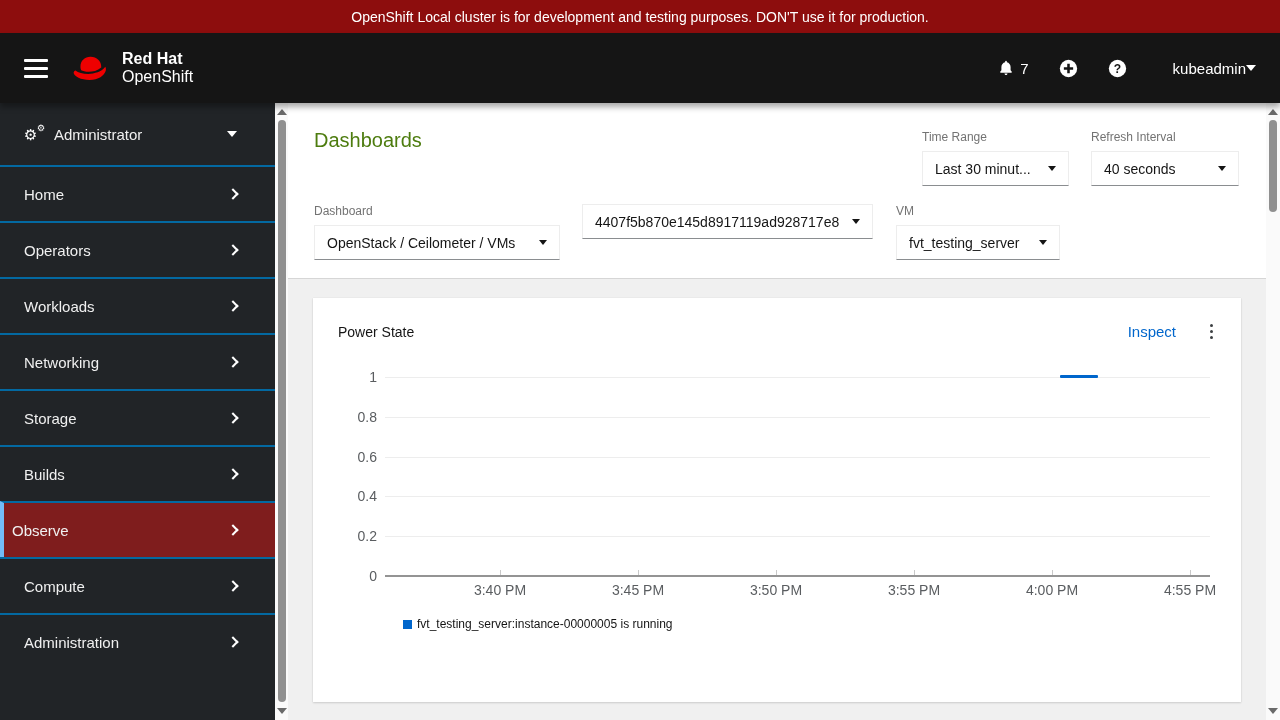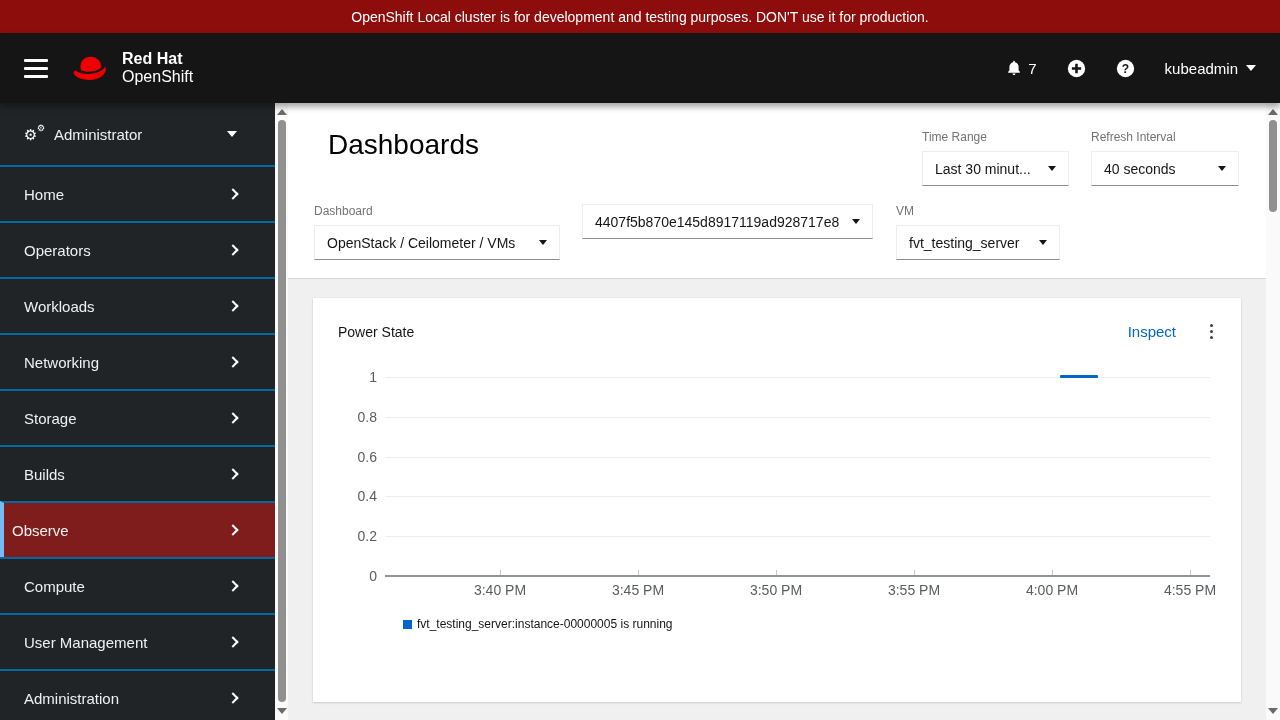--- a/index.html
+++ b/index.html
@@ -30,21 +30,21 @@
     box-shadow: 0 4px 6px rgba(0,0,0,.35);
   }
   .hamburger { background: none; border: none; cursor: pointer; margin-right: 22px; padding: 4px 0; }
   .hamburger .bar { display: block; width: 24px; height: 3px; background: #fff; margin: 5px 0; border-radius: 1px; }
   .brand { display: flex; align-items: center; gap: 8px; }
   .brand-text { color: #fff; line-height: 1.1; font-size: 16px; }
   .brand-text .b1 { font-weight: 700; display: block; }
   .brand-text .b2 { display: block; }
   .masthead-right { margin-left: auto; display: flex; align-items: center; gap: 30px; }
   .m-btn { display: flex; align-items: center; gap: 6px; color: #fff; font-size: 15px; cursor: pointer; background: none; border: none; }
-  .user { display: flex; align-items: center; gap: 8px; color: #fff; font-size: 15px; cursor: pointer; }
+  .user { display: flex; align-items: center; color: #fff; font-size: 15px; cursor: pointer; margin-left: 16px; }
   .caret { width: 0; height: 0; border-left: 5px solid transparent; border-right: 5px solid transparent; border-top: 6px solid #fff; display: inline-block; }
   .caret.dark { border-top-color: #151515; border-left-width: 4.5px; border-right-width: 4.5px; border-top-width: 5.5px; }
 
   
   .app { display: flex; height: 617px; }
 
   
   .sidebar { width: 275px; background: #212427; color: #f0f0f0; flex: none; overflow: hidden; }
   .perspective {
     height: 62px; display: flex; align-items: center; gap: 10px;
@@ -68,21 +68,21 @@
   .scroll-arrow { position: absolute; left: 50%; transform: translateX(-50%); width: 0; height: 0; }
   .scroll-arrow.up { top: 6px; border-left: 5px solid transparent; border-right: 5px solid transparent; border-bottom: 6px solid #6a6a6a; }
   .scroll-arrow.down { bottom: 6px; border-left: 5px solid transparent; border-right: 5px solid transparent; border-top: 6px solid #6a6a6a; }
   .scroll-thumb { position: absolute; left: 50%; transform: translateX(-50%); width: 8px; background: #909090; border-radius: 4px; }
   .sb-scroll .scroll-thumb { top: 17px; bottom: 18px; }
   .pg-scroll .scroll-thumb { top: 17px; height: 92px; }
 
   
   .main { flex: 1; display: flex; flex-direction: column; background: #fff; overflow: hidden; }
   .page-head { position: relative; height: 175px; background: #fff; flex: none; }
-  .page-title { position: absolute; left: 40px; top: 26px; font-size: 28px; font-weight: 400; color: #000000; }
+  .page-title { position: absolute; left: 26px; top: 26px; font-size: 20px; font-weight: 400; color: #4d7c0f; }
   .fgroup { position: absolute; }
   .fgroup label { display: block; font-size: 12px; font-weight: 400; color: #737373; margin-bottom: 7px; }
   .select {
     height: 35px; background: #fff; border: 1px solid #ededed; border-bottom: 1px solid #8a8d90;
     display: flex; align-items: center; justify-content: space-between;
     padding: 0 12px; font-size: 14px; color: #151515; cursor: pointer; white-space: nowrap; overflow: hidden;
   }
   .select span.val { overflow: hidden; text-overflow: ellipsis; }
 
   .content { flex: 1; background: #f0f0f0; border-top: 1px solid #d6d6d6; position: relative; }
@@ -193,24 +193,20 @@
     </div>
     <div class="nav-item active">
       <span>Observe</span>
         <span class="chev"></span>
     </div>
     <div class="nav-item">
       <span>Compute</span>
         <span class="chev"></span>
     </div>
     <div class="nav-item">
-      <span>User Management</span>
-        <span class="chev"></span>
-    </div>
-    <div class="nav-item">
       <span>Administration</span>
         <span class="chev"></span>
     </div>
   </nav>
 
   <div class="sb-scroll">
     <span class="scroll-arrow up"></span>
     <span class="scroll-thumb"></span>
     <span class="scroll-arrow down"></span>
   </div>

